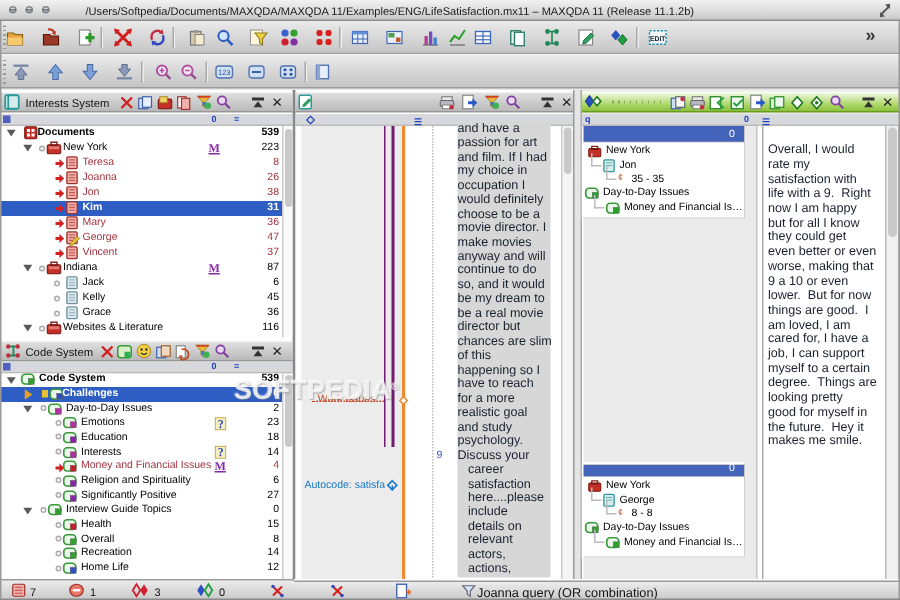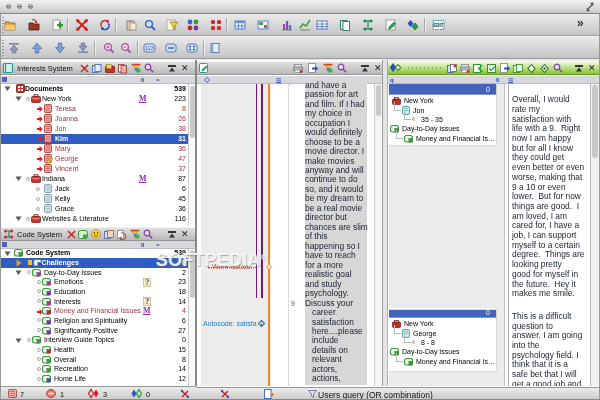--- a/index.html
+++ b/index.html
@@ -24,20 +24,21 @@
 </style></head>
 <body>
 <div id="win">
 <div class="abs" id="titlebar"></div>
 <div class="abs tl" style="left:6px;"></div>
 <div class="abs" style="left:6px;top:6px;width:5px;height:1px;background:#777;"></div>
 <div class="abs tl" style="left:17px;"></div>
 <div class="abs" style="left:17px;top:6px;width:5px;height:1px;background:#777;"></div>
 <div class="abs tl" style="left:28px;"></div>
 <div class="abs" style="left:28px;top:6px;width:5px;height:1px;background:#777;"></div>
+<div class="abs tx" id="title">/Users/Softpedia/Documents/MAXQDA/MAXQDA 11/Examples/ENG/LifeSatisfaction.mx11 – MAXQDA 11 (Release 11.1.2b)</div>
 <svg class="abs" style="left:585px;top:2px;" width="10" height="10" viewBox="0 0 10 10">
       <g stroke="#555" stroke-width="1.2">
         <line x1="2" y1="8" x2="8" y2="2"></line>
       </g>
       <path d="M8.5 0.5 l-0.5 3.5 l-3 -3 z" fill="#555"></path>
       <path d="M1.5 9.5 l0.5 -3.5 l3 3 z" fill="#555"></path>
     </svg>
 <div class="abs" id="tb1"></div>
 <div class="abs" style="left:1.5px;top:17px;width:2px;height:16px;background-image:repeating-linear-gradient(#999 0 1px,transparent 1px 3px);"></div>
 <svg class="abs" style="left:4px;top:19px;" width="12" height="12" viewBox="0 0 12 12">
@@ -825,21 +826,20 @@
 <div class="abs" style="left:396px;top:352.5px;width:6px;height:8px;border-left:1px solid #bbb;border-bottom:1px solid #bbb;"></div>
 <svg class="abs" style="left:404px;top:357.5px;" width="9" height="7.5" viewBox="0 0 9 7.5">
       <rect x="0.5" y="0.5" width="8" height="6.5" rx="2.2" fill="#eaf6ea" stroke="#3a9a3a" stroke-width="1.1"></rect>
       <rect x="4.8" y="3.2" width="4" height="4" fill="#2aa02a" stroke="#666" stroke-width="0.3"></rect>
     </svg>
 <div class="abs trow tx" style="left:416px;top:356.5px;">Money and Financial Is…</div>
 <div class="abs" style="left:387.5px;top:84px;width:1px;height:303px;background:#fff;"></div>
 <div class="abs" style="left:503.5px;top:84px;width:4px;height:303px;background:#fdfdfd;border-left:1px solid #c4c4c4;box-sizing:border-box;"></div>
 <div class="abs" style="left:507.5px;top:84px;width:83.5px;height:303px;background:#fff;border-left:1px solid #aaa;box-sizing:border-box;"></div>
 <div class="abs" style="left:512px;top:95.2px;width:82px;font-size:8.4px;line-height:9.7px;color:#1a2230;">Overall, I would<br>rate my<br>satisfaction with<br>life with a 9.&nbsp; Right<br>now I am happy<br>but for all I know<br>they could get<br>even better or even<br>worse, making that<br>9 a 10 or even<br>lower.&nbsp; But for now<br>things are good.&nbsp; I<br>am loved, I am<br>cared for, I have a<br>job, I can support<br>myself to a certain<br>degree.&nbsp; Things are<br>looking pretty<br>good for myself in<br>the future.&nbsp; Hey it<br>makes me smile.</div>
-<div class="abs" style="left:512px;top:311.8px;width:82px;font-size:8.4px;line-height:9.7px;color:#1a2230;">This is a difficult<br>question to<br>answer. I am going<br>into the<br>psychology field. I<br>think that it is a<br>safe bet that I will<br>get a good job and</div>
 <div class="abs" style="left:590px;top:84px;width:10px;height:303px;background:#f0f0f0;border-left:1px solid #bbb;border-right:1px solid #888;box-sizing:border-box;"></div>
 <div class="abs sbthumb" style="left:592px;top:85px;width:6px;height:73px;"></div>
 <div class="abs" style="left:196px;top:385.5px;width:404px;height:2px;background:#fff;"></div>
 <div class="abs statbar" style="left:196px;top:387px;width:404px;height:13px;"></div>
 <svg class="abs" style="left:220px;top:389px;" width="10" height="10" viewBox="0 0 10 10">
       <g stroke="#d02020" stroke-width="1.4">
         <line x1="2" y1="2" x2="8" y2="8"></line>
         <line x1="8" y1="2" x2="2" y2="8"></line>
       </g>
       <g fill="#3050c0">
@@ -847,17 +847,17 @@
         <circle cx="8" cy="8" r="1.2"></circle>
       </g>
     </svg>
 <svg class="abs" style="left:264px;top:389px;" width="10" height="10" viewBox="0 0 10 10">
       <rect x="0.5" y="0.5" width="6.5" height="9" fill="#fff" stroke="#4060b0" stroke-width="0.9"></rect>
       <path d="M8.5 4 v3 m0 0 l-1.5 -1.8 m1.5 1.8 l1.5 -1.8" stroke="#e07020" stroke-width="1" fill="none"></path>
     </svg>
 <svg class="abs" style="left:308px;top:390px;" width="9" height="8" viewBox="0 0 9 8">
       <path d="M0.5 0.5 h8 l-3 3.5 v3.5 l-2 -1.5 v-2 z" fill="#d8e8f8" stroke="#667" stroke-width="0.8"></path>
     </svg>
-<div class="abs tx" style="left:318px;top:389.5px;font-size:8.5px;color:#111;">Users query (OR combination)</div>
+<div class="abs tx" style="left:318px;top:389.5px;font-size:8.5px;color:#111;">Joanna query (OR combination)</div>
 <div class="abs tx" style="left:156px;top:250px;font-size:18px;font-weight:bold;color:rgba(255,255,255,0.78);letter-spacing:0.2px;text-shadow:0.5px 0.5px 1px rgba(110,110,110,0.55), -0.5px -0.5px 1px rgba(255,255,255,0.6);">SOFTPEDIA<span style="font-size:7px;vertical-align:6px;">®</span></div>
 <div class="abs" style="left:0;top:14px;width:1px;height:386px;background:#9a9a9a;"></div>
 <div class="abs" style="left:599px;top:14px;width:1px;height:386px;background:#9a9a9a;"></div>
 <div class="abs" style="left:0;top:399px;width:600px;height:1px;background:#8a8a8a;"></div>
 </div>
 </body></html>

